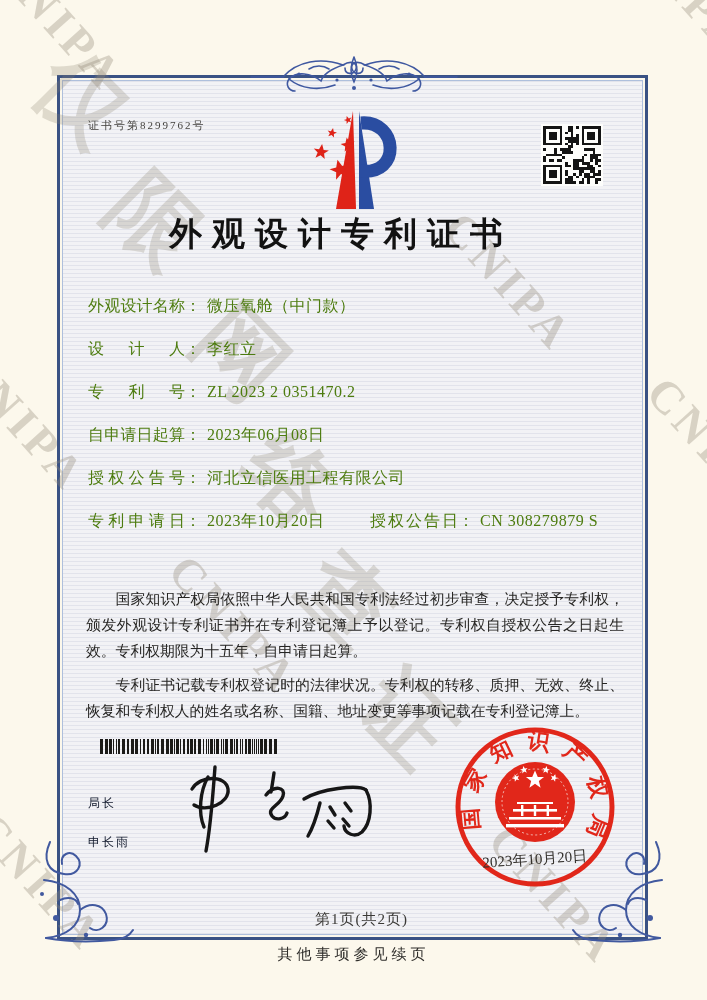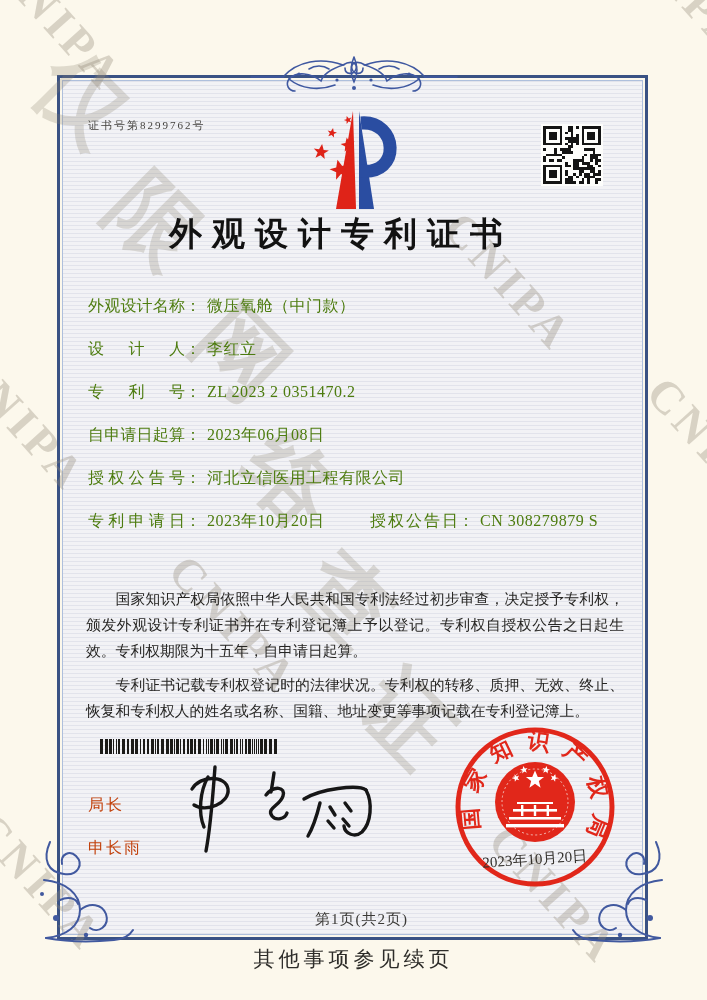--- a/index.html
+++ b/index.html
@@ -33,26 +33,26 @@
   .fvalue{letter-spacing:0.5px;}
   .grant-right{position:absolute;left:282px;top:0;}
 
   .paras{position:absolute;left:86px;top:586px;width:538px;font-size:14.8px;line-height:26px;color:#262523;text-align:justify;}
   .paras p{margin:0 0 8px 0;text-indent:2em;}
 
   .barcode{position:absolute;left:100px;top:739px;}
 
   .seal{position:absolute;left:450px;top:722px;}
 
-  .signer{position:absolute;left:88px;top:795px;font-size:16px;color:#c2410c;letter-spacing:2px;font-family:Liberation Mono, monospace;}
+  .signer{position:absolute;left:88px;top:795px;font-size:12px;color:#0f172a;letter-spacing:2px;font-family:Liberation Mono, monospace;}
   .signer .name{margin-top:22px;}
   .signature{position:absolute;left:178px;top:763px;}
 
   .page-num{position:absolute;left:0;top:910px;width:707px;text-align:center;font-size:15px;color:#3a3936;letter-spacing:1px;padding-left:8px;}
-  .cont-note{position:absolute;left:0;top:945px;width:707px;text-align:center;font-size:21px;color:#2e2d2a;letter-spacing:4px;}
+  .cont-note{position:absolute;left:0;top:945px;width:707px;text-align:center;font-size:15px;color:#2e2d2a;letter-spacing:4px;}
 
   .ornament-top{position:absolute;left:249px;top:47px;z-index:4;}
   .flourish{position:absolute;z-index:4;}
 </style>
 </head>
 <body>
 
 <div class="page">
 
   <div class="frame">

